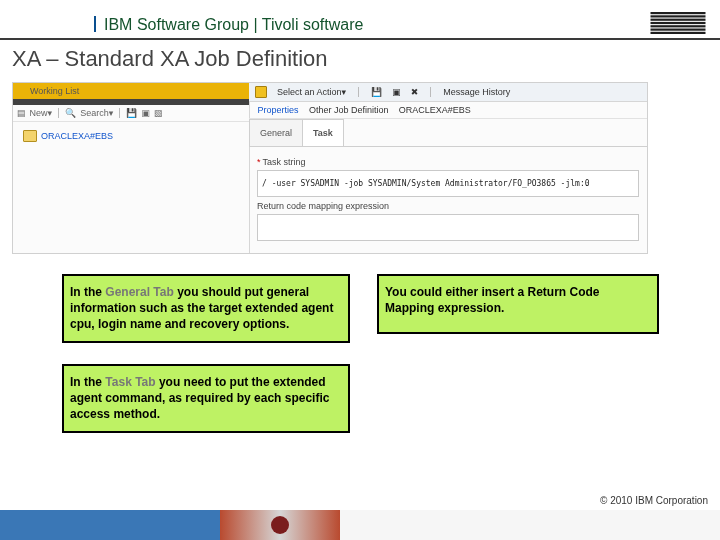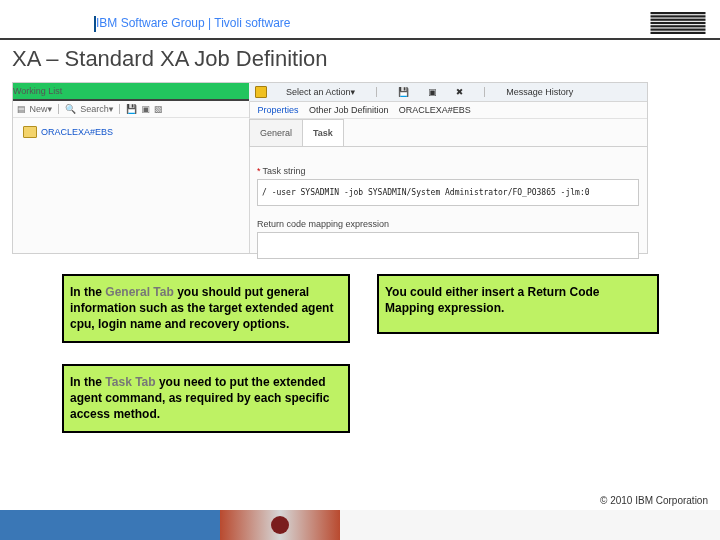--- a/index.html
+++ b/index.html
@@ -1,42 +1,42 @@
 <!DOCTYPE html>
 <html><head>
 <meta charset="utf-8">
 <style>
   html,body{margin:0;padding:0;width:720px;height:540px;font-family:Arial,Helvetica,sans-serif;background:#fff;overflow:hidden}
   .slide{position:relative;width:720px;height:540px}
   .topbar{position:absolute;top:16px;left:0;right:0;height:22px}
   .topbar .vline{position:absolute;left:94px;top:0;width:2px;height:16px;background:#0a4f8f}
-  .topbar .group{position:absolute;left:96px;top:0;font-size:12px;color:#3b82f6}
+  .topbar .group{position:absolute;left:104px;top:0;font-size:16px;color:#14532d}
   .topbar .ibm-logo{position:absolute;right:14px;top:-4px}
   .topbar .ibm-logo svg{width:56px;height:22px}
   .hr1{position:absolute;left:0;right:0;top:38px;height:2px;background:#3a3a3a}
   .title{position:absolute;left:12px;top:46px;font-size:22px;color:#444}
   .app{position:absolute;left:12px;top:82px;width:634px;height:170px;border:1px solid #d0d0d0;background:#fbfbfb;filter:blur(.4px);font-size:9px;color:#333}
   .app .left{position:absolute;left:0;top:0;width:236px;height:100%;border-right:1px solid #d6d6d6}
   .app .right{position:absolute;left:236px;top:0;right:0;height:100%}
-  .wl{padding:3px 0;background:#22c55e;border-bottom:2px solid #404040;color:#555}
+  .wl{padding:3px 17px;background:#eab308;border-bottom:6px solid #404040;color:#555}
   .tb{padding:3px 4px;border-bottom:1px solid #e2e2e2;color:#666;display:flex;gap:4px;align-items:center}
   .sep{width:1px;height:10px;background:#bbb;margin:0 2px}
   .tree{padding:6px 6px}
   .tree .node{display:flex;align-items:center;gap:4px;padding:2px 4px}
   .tree .ic{width:12px;height:10px;background:#f3d36b;border:1px solid #b38f1f;border-radius:1px}
   .tree .txt{color:#1155cc}
-  .rtb{padding:3px 6px;background:#eef2f6;border-bottom:1px solid #d6d6d6;display:flex;gap:19px;align-items:center}
+  .rtb{padding:3px 6px;background:#eef2f6;border-bottom:1px solid #d6d6d6;display:flex;gap:10px;align-items:center}
   .rtb .ic2{width:10px;height:10px;background:#f0c020;border:1px solid #a57f10;border-radius:1px}
   .crumb{padding:3px 6px;border-bottom:1px solid #e2e2e2}
   .crumb a{color:#1155cc;text-decoration:none;margin-right:8px}
   .tabs{display:flex;border-bottom:1px solid #cfcfcf}
   .tabs .tab{padding:8px 10px;border:1px solid #cfcfcf;border-bottom:none;margin-right:-1px;background:#f4f4f4;color:#555}
   .tabs .tab.active{background:#fff;font-weight:bold}
   .form{padding:6px 8px}
-  .form .lbl{color:#444;margin-top:13px}
+  .form .lbl{color:#444;margin-top:4px}
   .form .field{margin-top:3px;padding:8px 4px;border:1px solid #c9c9c9;background:#fff;color:#222;font-family:monospace;font-size:8px;white-space:nowrap;overflow:hidden;text-overflow:ellipsis}
   .astx{color:#c00;margin-right:2px}
   .callout{position:absolute;background:#bef264;border:2px solid #000;padding:8px 6px;font-size:12px;line-height:1.35;color:#000;font-weight:bold}
   .callout.c1{left:62px;top:274px;width:272px}
   .callout.c2{left:377px;top:274px;width:266px;height:40px}
   .callout.c3{left:62px;top:364px;width:272px}
   .callout .soft{font-weight:bold;color:#777}
   .footer{position:absolute;left:0;bottom:0;width:720px}
   .footer .strip{height:30px;display:flex}
   .footer .strip .band{background:#3a77b6;flex:0 0 220px}

